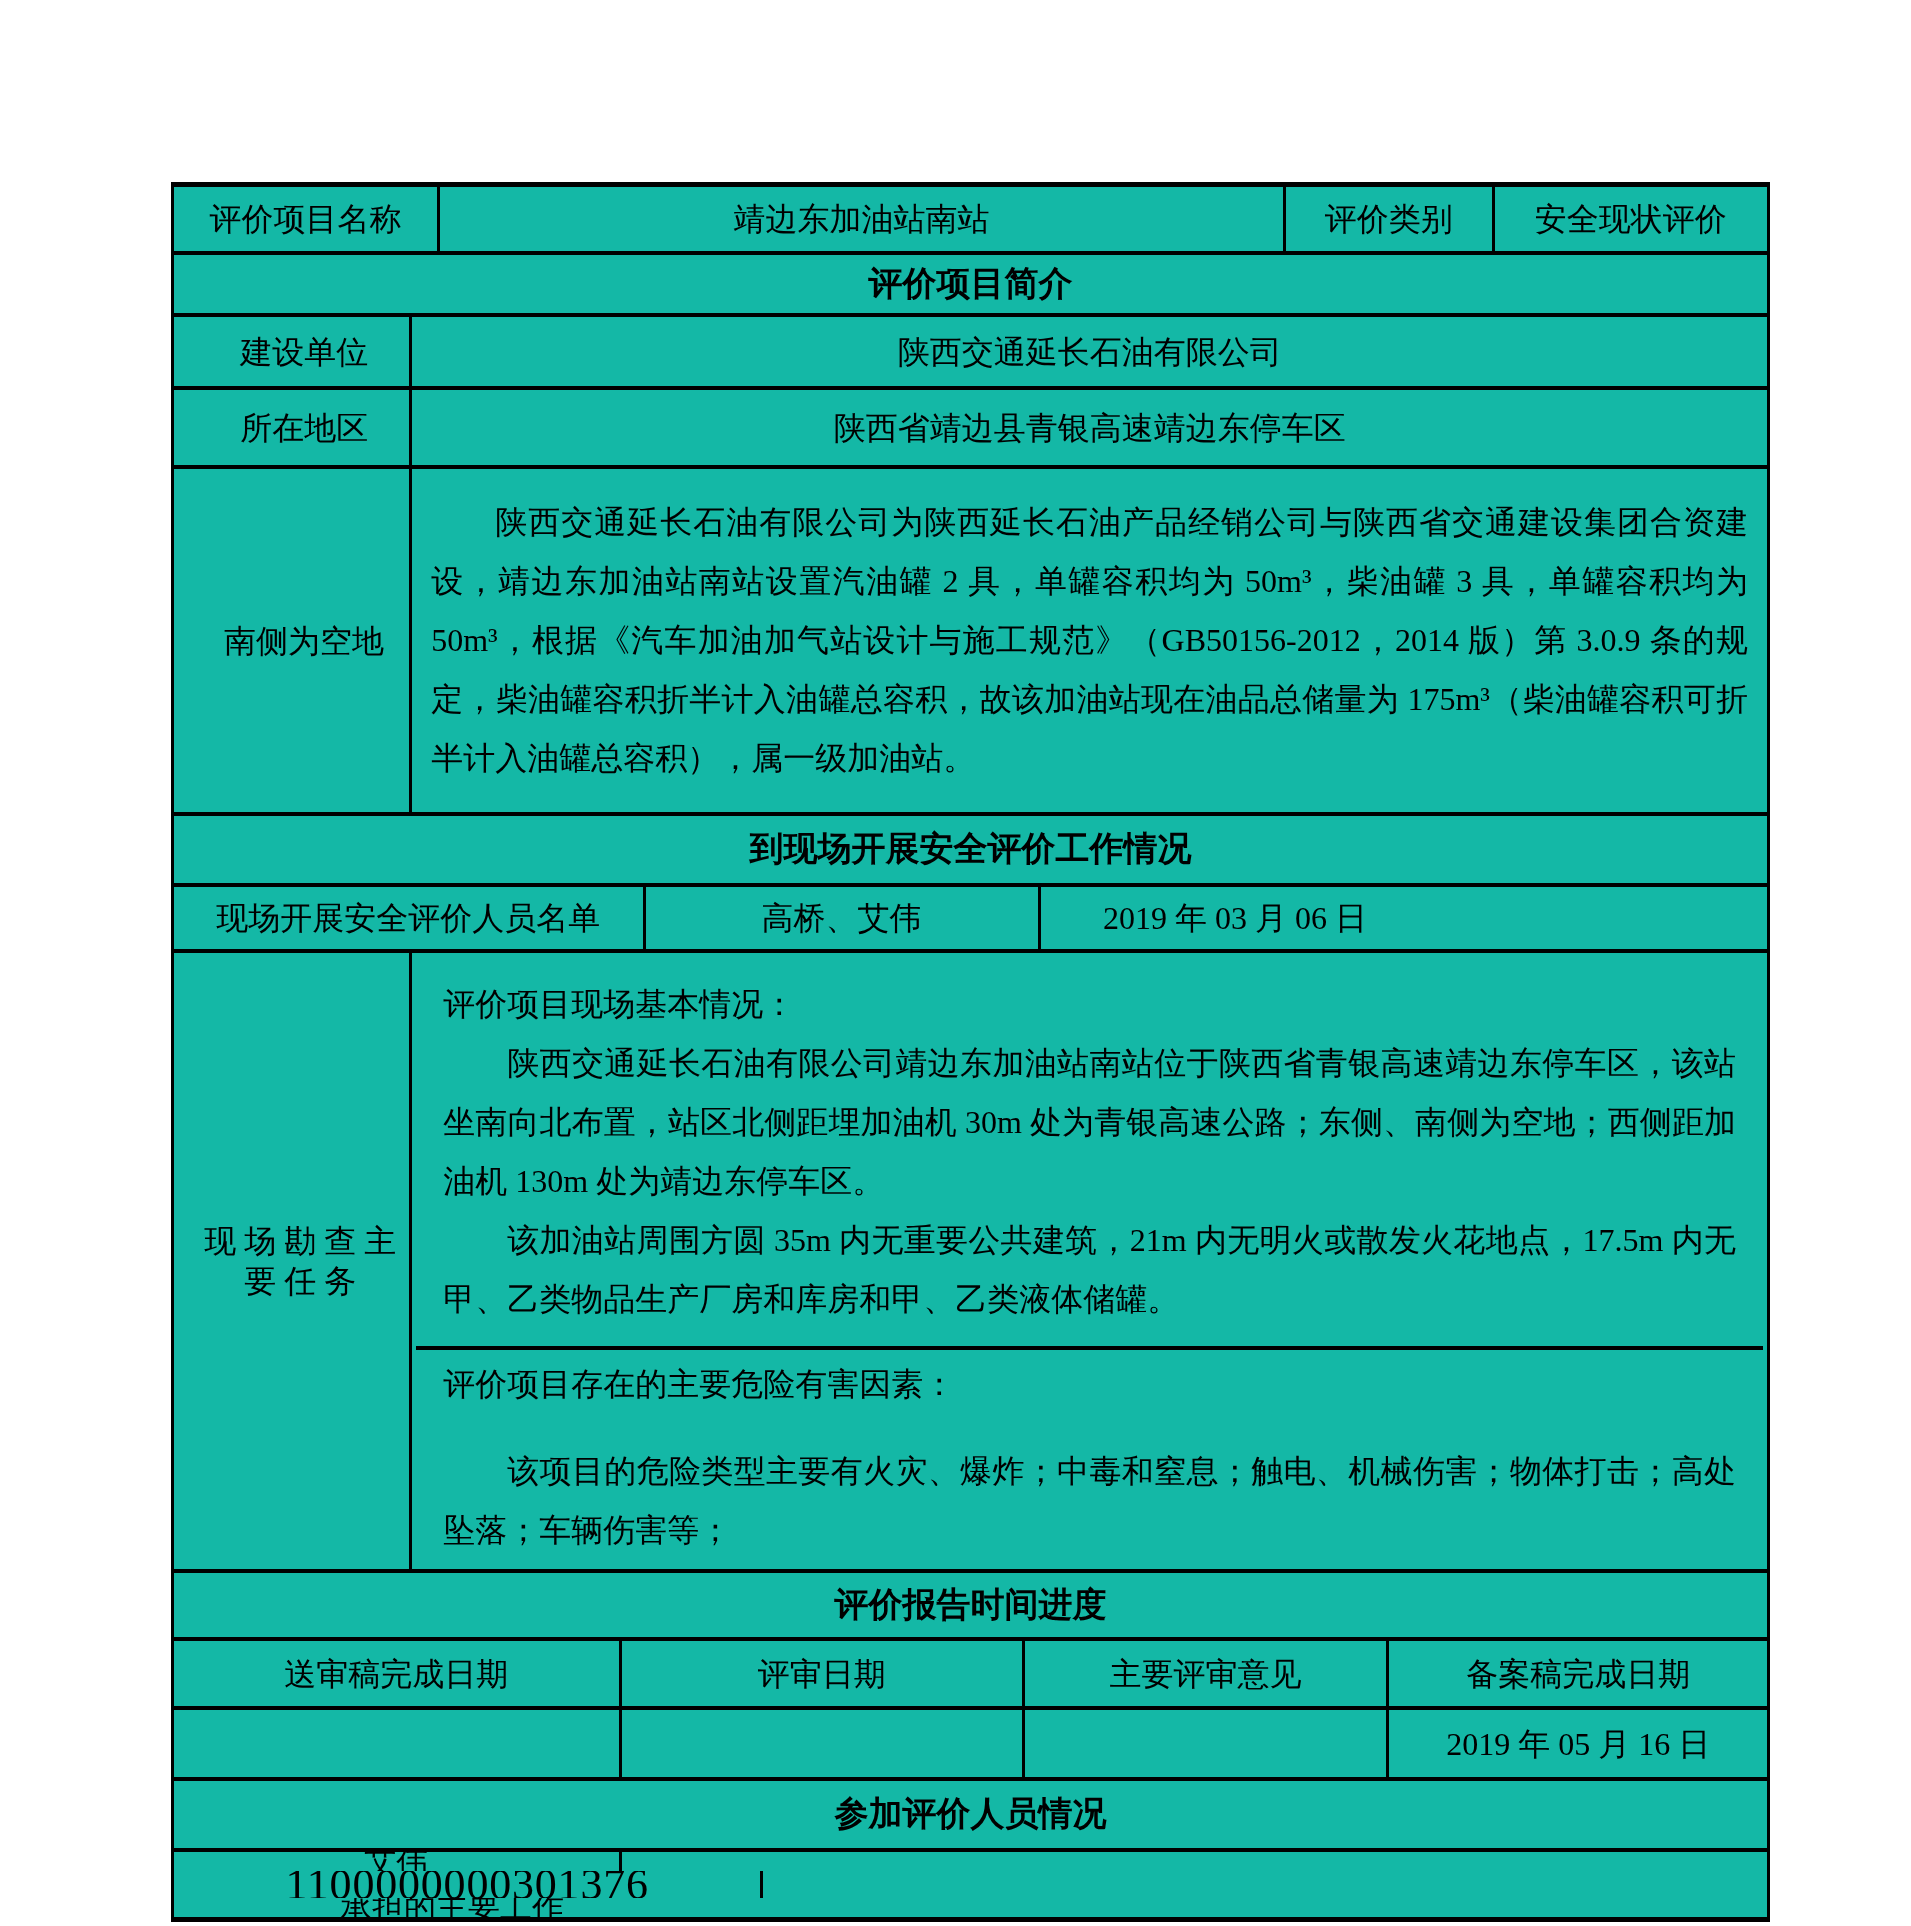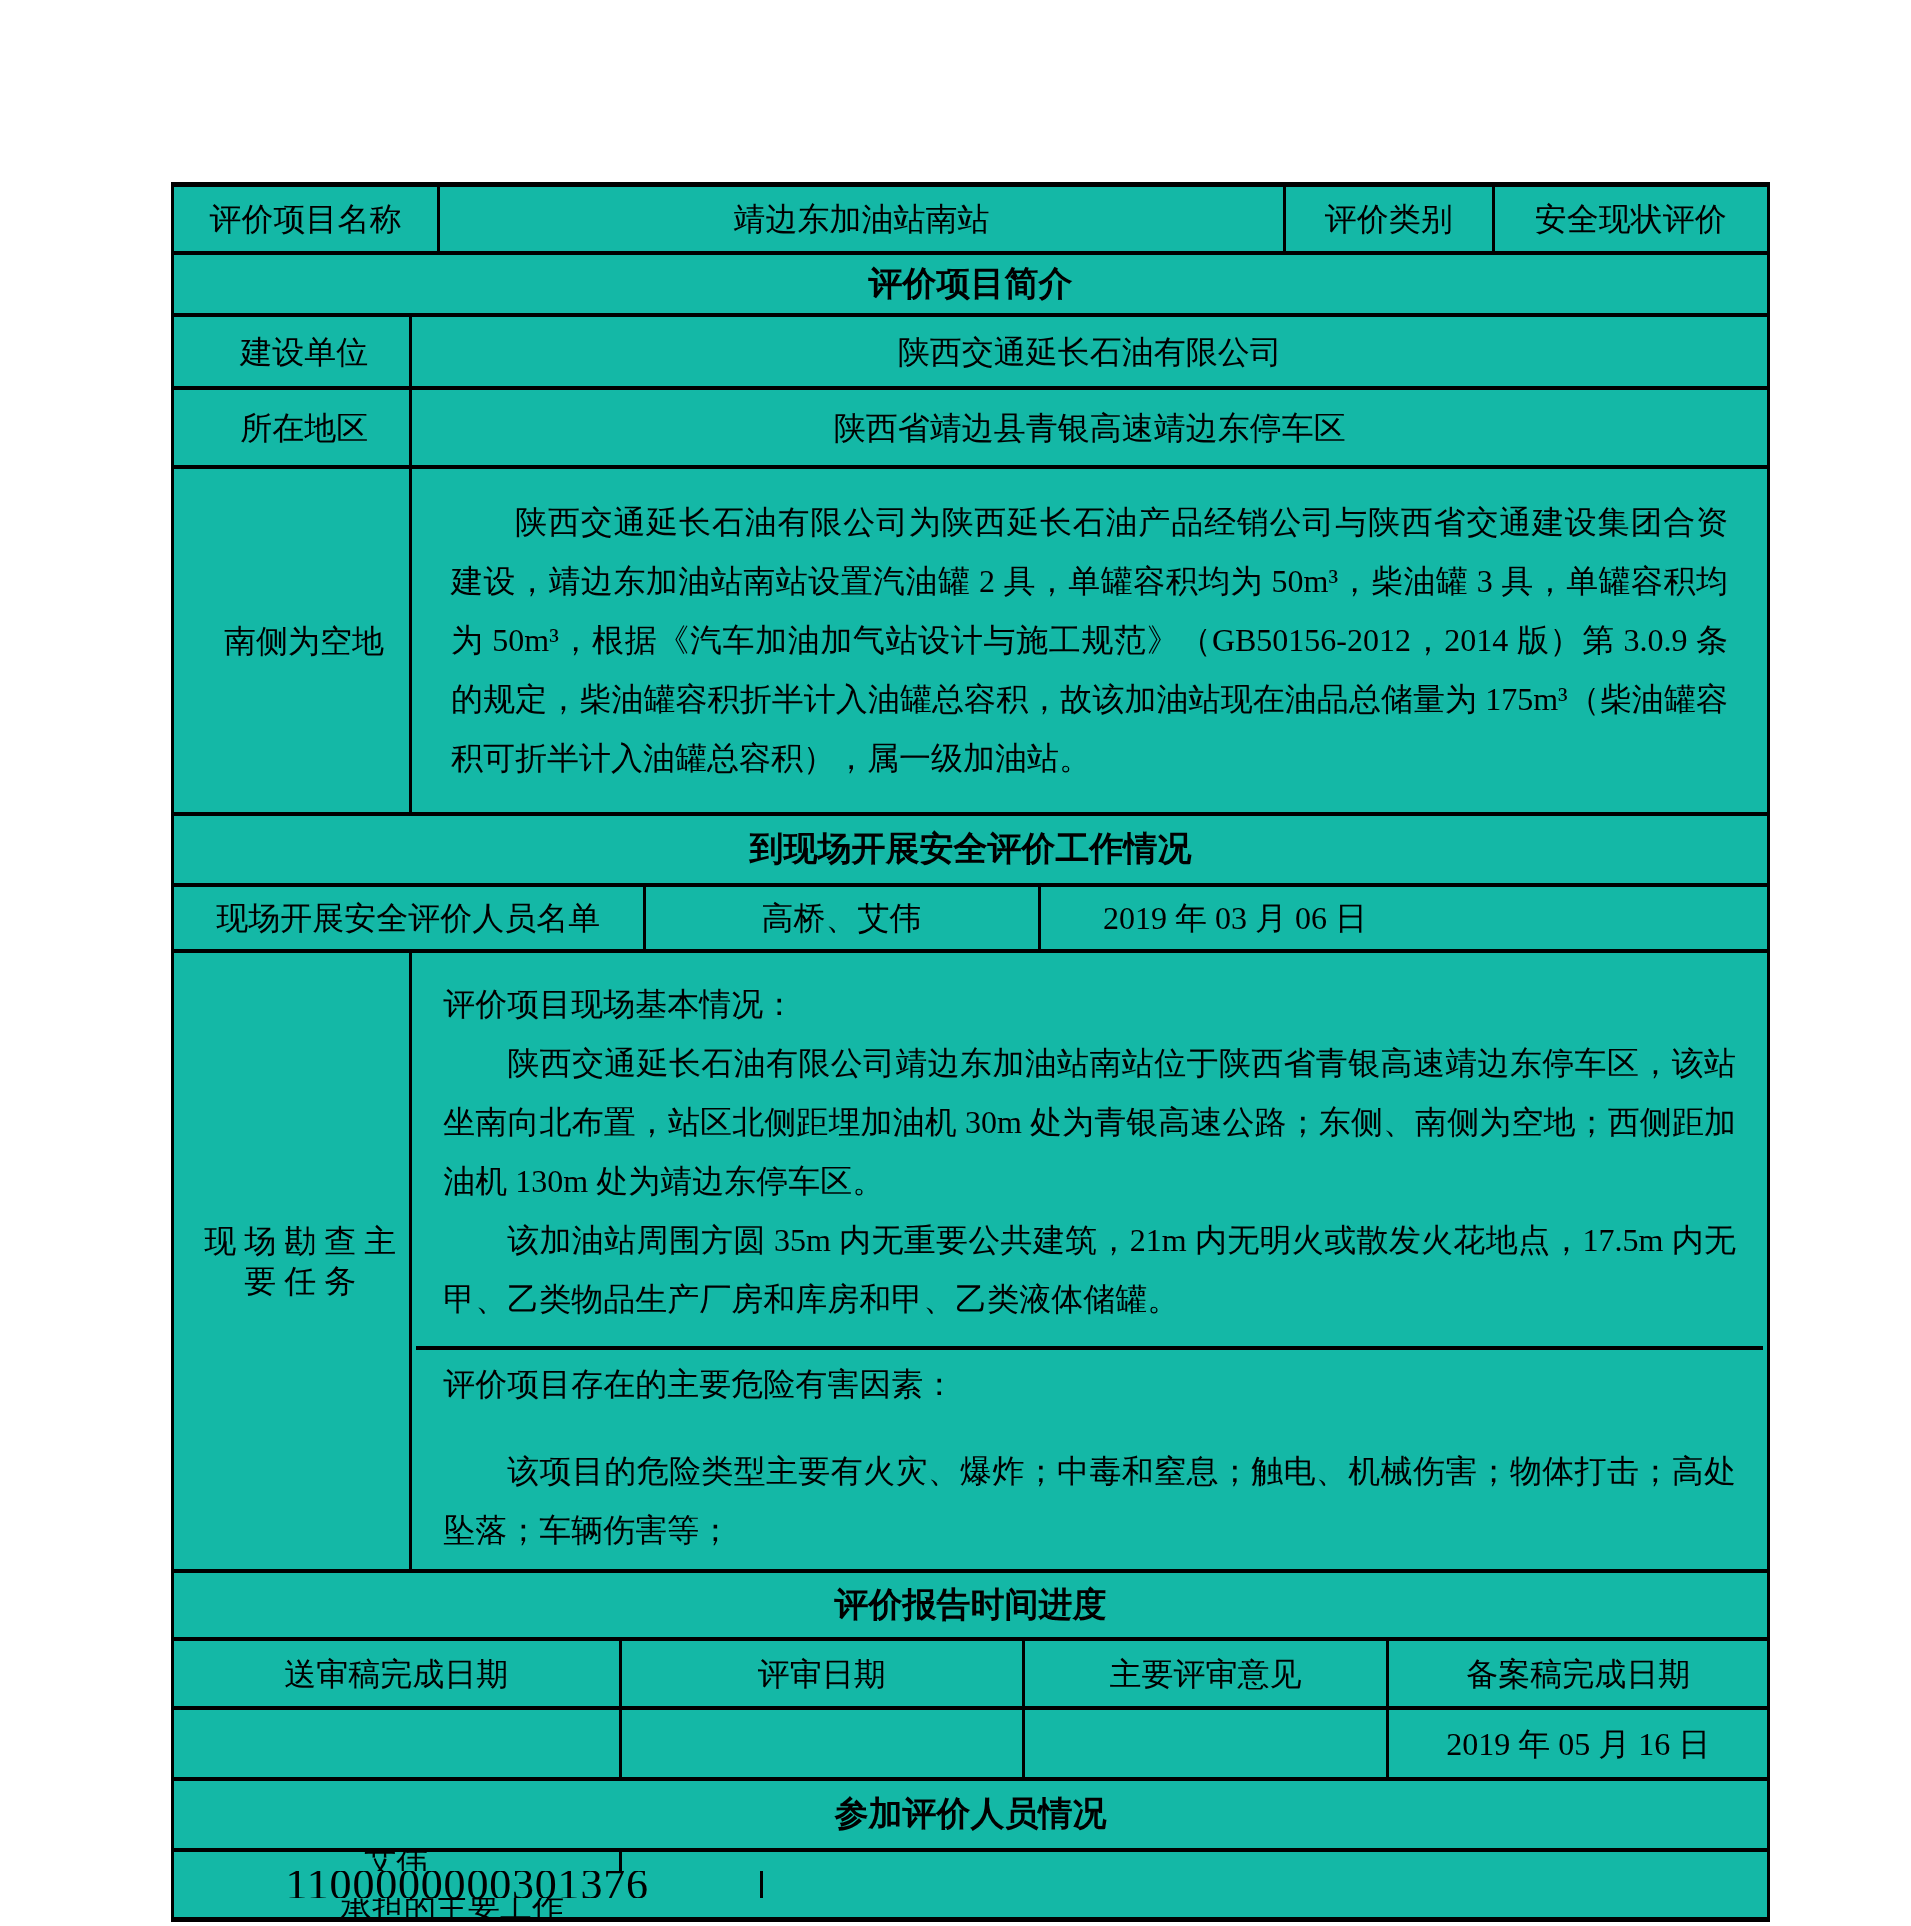--- a/index.html
+++ b/index.html
@@ -83,21 +83,21 @@
     line-height: 59px;
     text-indent: 2em;
     text-align: justify;
   }
   .noindent { text-indent: 0; }
 
   .overview-cell {
     flex-direction: column;
     align-items: stretch;
     justify-content: center;
-    padding: 0 39px;
+    padding: 0 19px;
     text-align: left;
   }
   .stack {
     flex-direction: column;
     align-items: stretch;
     justify-content: flex-start;
     padding: 4px;
   }
   .sub {
     border-bottom: 4.6px solid #000;

